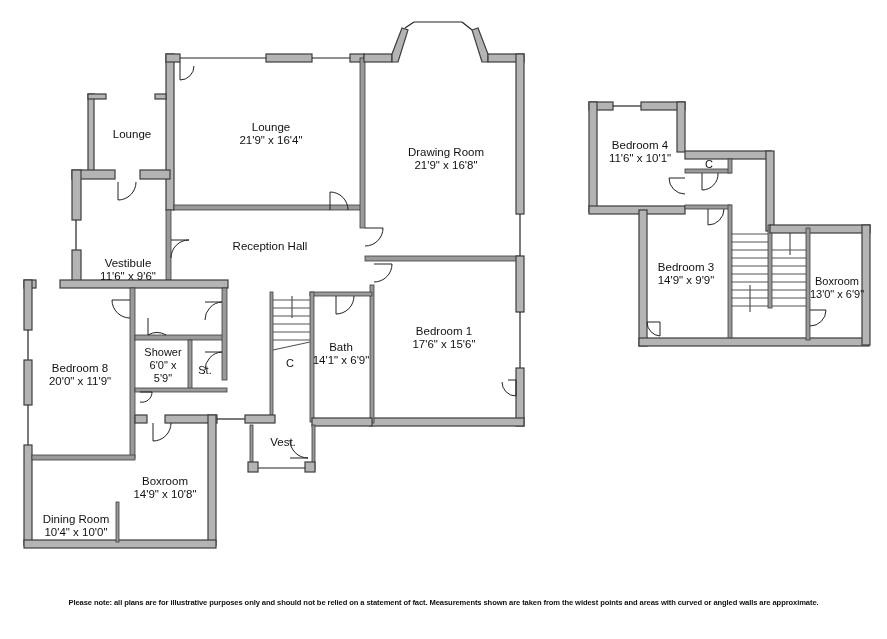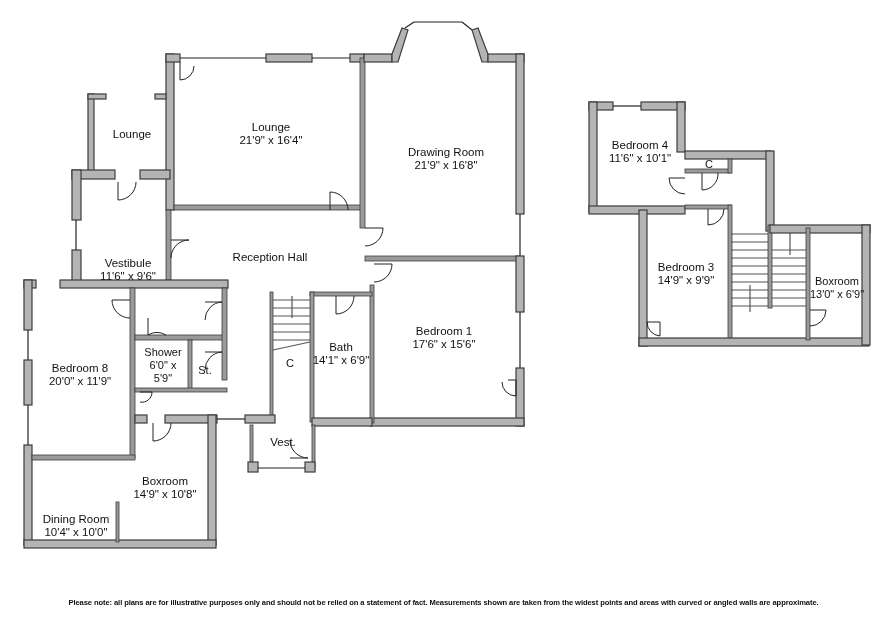--- a/index.html
+++ b/index.html
@@ -178,21 +178,21 @@
   <div>21'9" x 16'4"</div>
 </div>
 <div class="label" style="left:438px; top:146px;margin-left:8px;">
   <div>Drawing Room</div>
   <div>21'9" x 16'8"</div>
 </div>
 <div class="label" style="left:128px; top:221px;margin-top:36px;">
   <div>Vestibule</div>
   <div>11'6" x 9'6"</div>
 </div>
-<div class="label" style="left:270px; top:240px;margin-top:11px;">
+<div class="label" style="left:270px; top:240px;">
   <div>Reception Hall</div>
 </div>
 <div class="label" style="left:80px; top:362px;">
   <div>Bedroom 8</div>
   <div>20'0" x 11'9"</div>
 </div>
 <div class="label small" style="left:163px; top:346px;">
   <div>Shower</div>
   <div>6'0" x</div>
   <div>5'9"</div>

